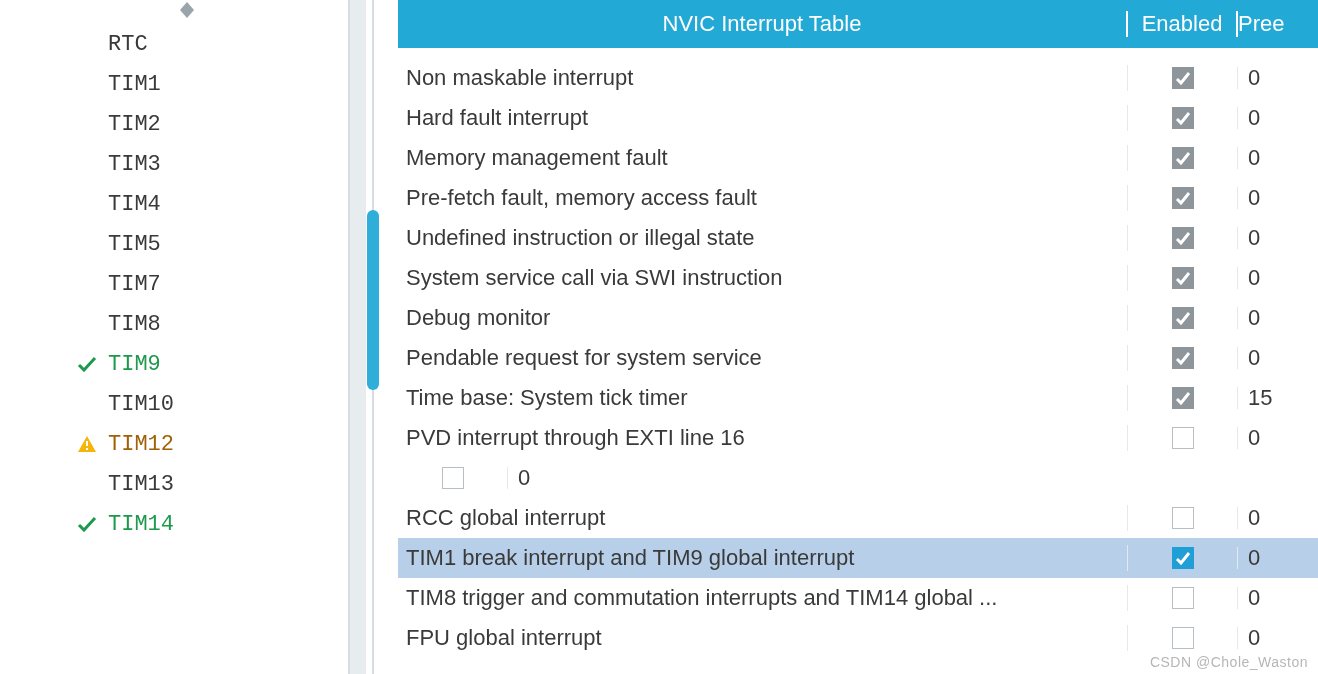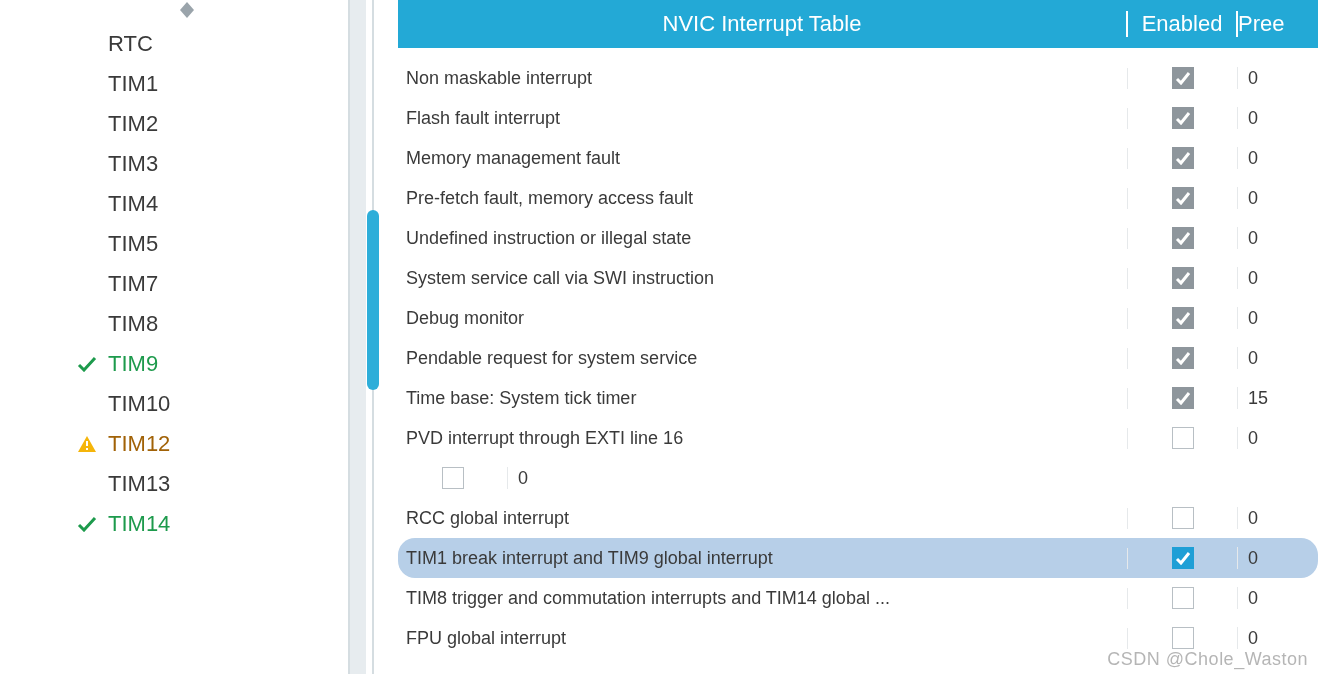--- a/index.html
+++ b/index.html
@@ -56,20 +56,21 @@
     width: 34px;
     display: flex;
     justify-content: center;
     align-items: center;
     position: absolute;
     left: 70px;
   }
   .sidebar-item .label {
     padding-left: 38px;
     color: #3a3a3a;
+    font-family: Liberation Mono, monospace;
   }
   .sidebar-item.enabled .label { color: #1d9a4c; }
   .sidebar-item.warning .label { color: #a16207; }
 
   .check-icon svg { stroke:#1d9a4c; stroke-width:3; fill:none; }
   .warn-icon svg  { display:block; }
 
   
   .splitter-area {
     width: 48px;
@@ -135,25 +136,24 @@
 
   .tbl-body {
     flex:1 1 auto;
     overflow:hidden;
     padding-top: 10px;
   }
   .tbl-row {
     display:flex;
     align-items:center;
     height: 40px;
-    font-size: 18px;
+    font-size: 22px;
   }
   .tbl-row.selected {
     background:#b7cfe8;
-    border-radius:17px;
   }
   .td-name {
     flex:1 1 auto;
     padding-left: 8px;
     color:#3a3a3a;
     border-right:1px solid #e6e9eb;
     white-space:nowrap;
     overflow:hidden;
   }
   .td-enabled {
@@ -183,21 +183,21 @@
     background:#1f9fd6;
     border-color:#1f9fd6;
   }
   .cb svg { stroke:#ffffff; stroke-width:3; fill:none; }
 
   
   .watermark {
     position:absolute;
     right:10px;
     bottom:4px;
-    font-size:18px;
+    font-size:14px;
     color:rgba(120,120,120,0.55);
     letter-spacing:0.5px;
     pointer-events:none;
     margin-top:47px;
   }
 </style>
 </head>
 <body>
 
 <div class="app">
@@ -299,21 +299,21 @@
           <div class="td-enabled">
             <div class="cb locked">
               <svg width="16" height="14" viewBox="0 0 16 14">
                 <polyline points="2,8 6,12 14,2"></polyline>
               </svg>
             </div>
           </div>
           <div class="td-pre">0</div>
         </div>
         <div class="tbl-row">
-          <div class="td-name">Flash fault interrupt</div>
+          <div class="td-name">Hard fault interrupt</div>
           <div class="td-enabled">
             <div class="cb locked">
               <svg width="16" height="14" viewBox="0 0 16 14">
                 <polyline points="2,8 6,12 14,2"></polyline>
               </svg>
             </div>
           </div>
           <div class="td-pre">0</div>
         </div>
         <div class="tbl-row">

